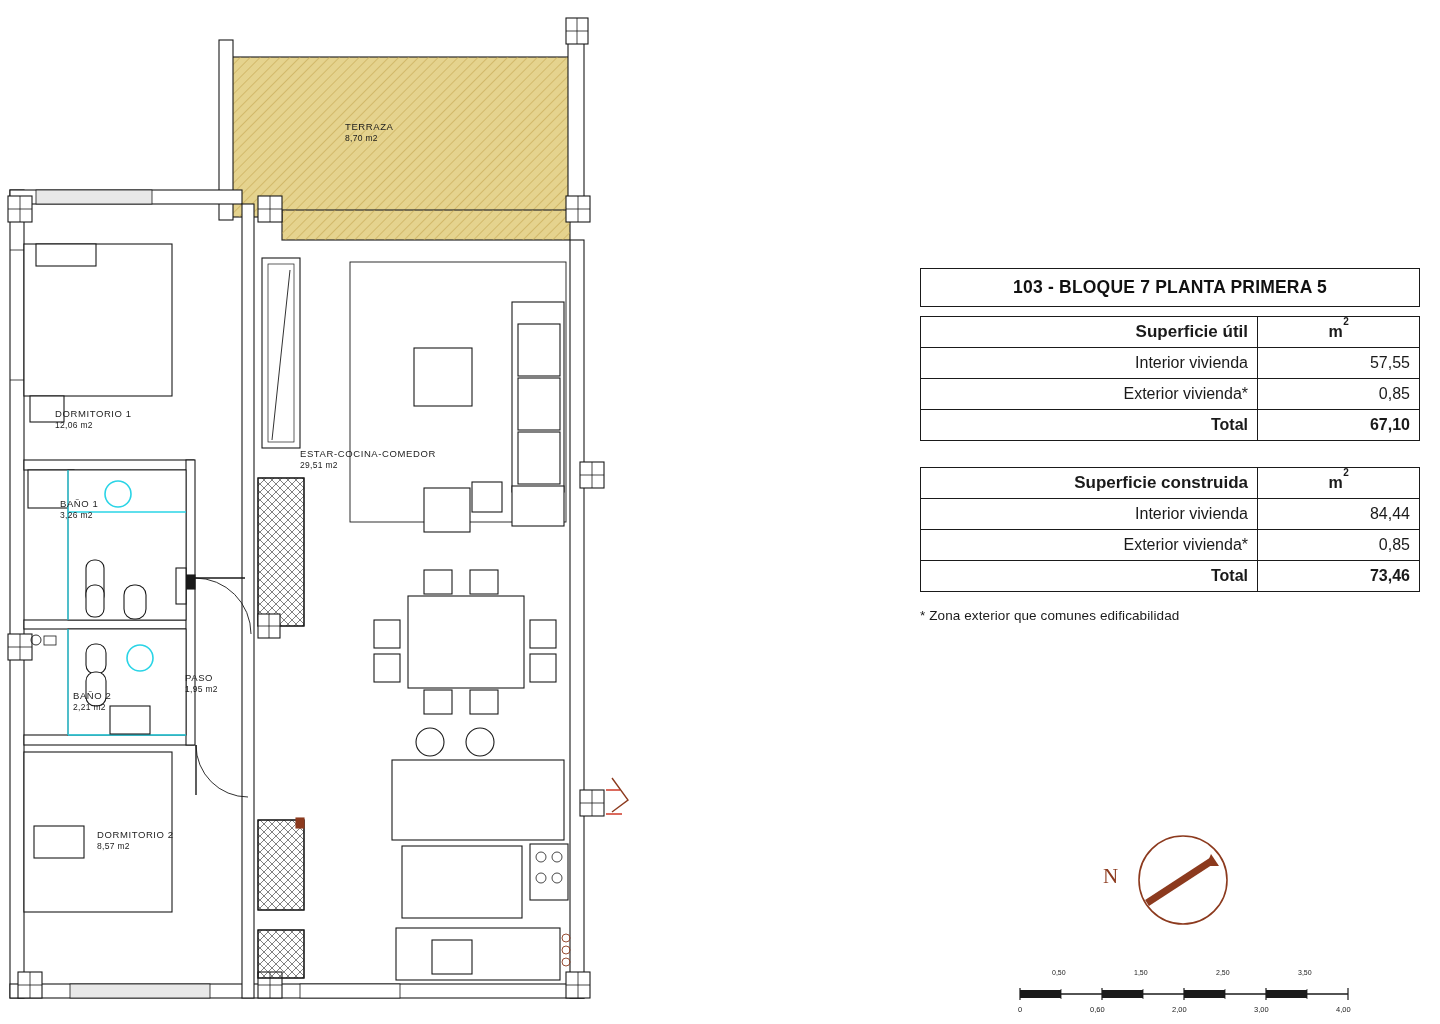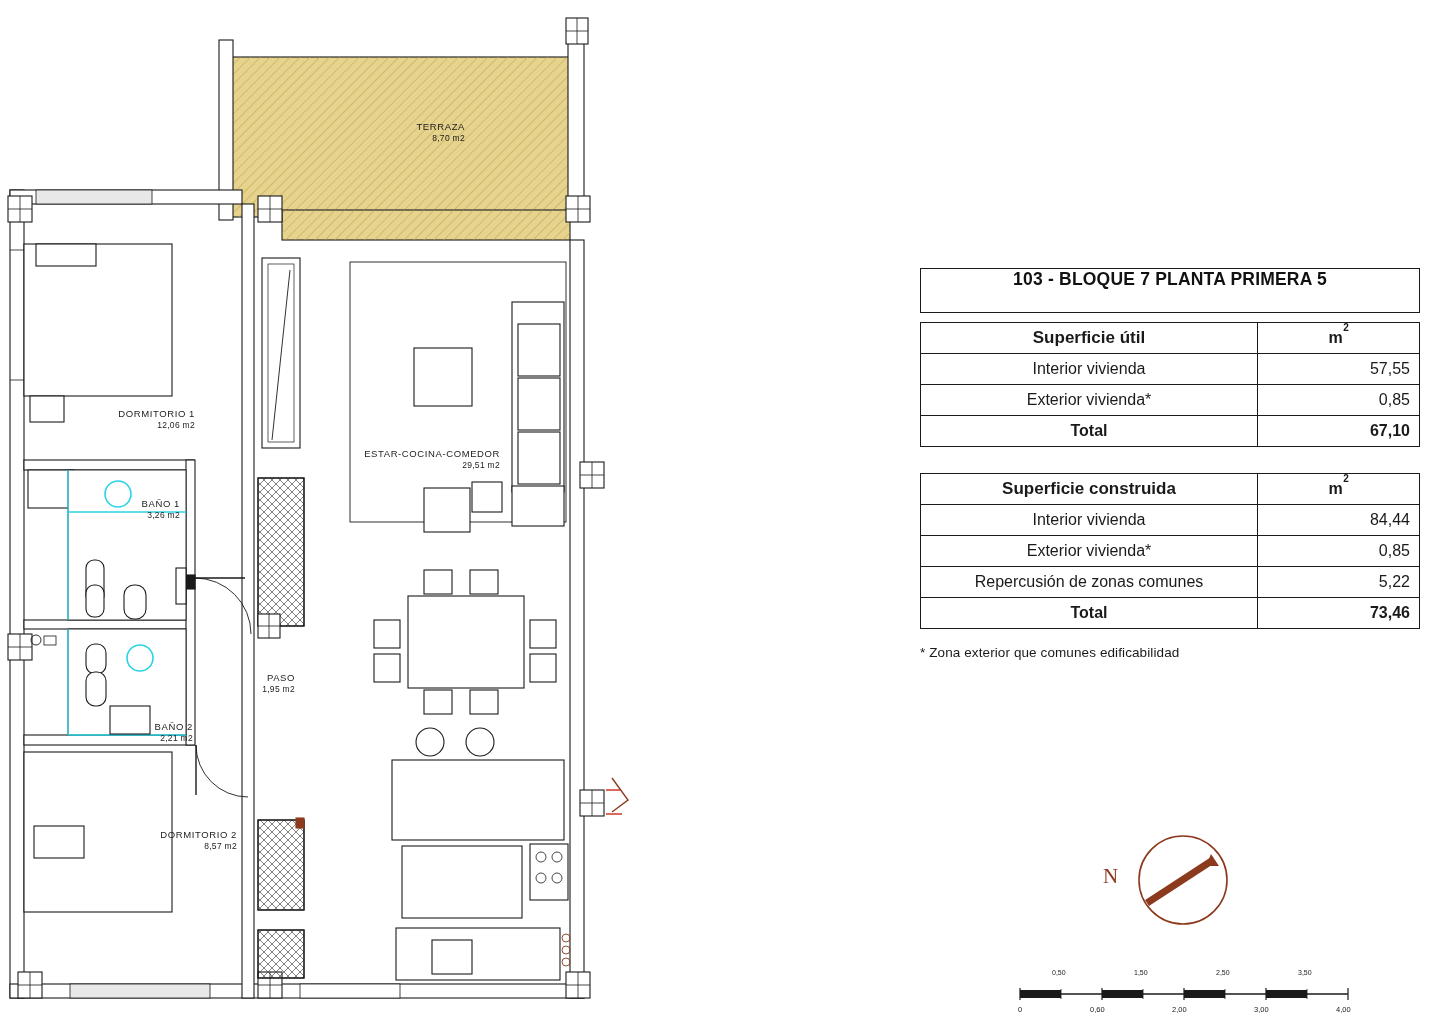--- a/index.html
+++ b/index.html
@@ -24,21 +24,21 @@
     width: 680px;
     height: 1024px;
   }
   #plan-svg {
     position: absolute;
     left: 0;
     top: 0;
   }
   .room-label {
     position: absolute;
-    text-align: right;
+    text-align: left;
     font-family: "Liberation Sans", sans-serif;
     color: #1c1c1c;
     white-space: nowrap;
     line-height: 1.25;
   }
   .room-label .name {
     font-size: 9.5px;
     letter-spacing: 0.6px;
   }
   .room-label .area {
@@ -48,22 +48,23 @@
 
   
   #info-panel {
     position: absolute;
     left: 920px;
     top: 268px;
     width: 500px;
   }
   .title-box {
     border: 1.6px solid #1a1a1a;
-    height: 45px;
+    height: 39px;
     display: flex;
+    align-items: center;
     justify-content: center;
     box-sizing: border-box;
   }
   .title-box .title-text {
     font-size: 17.5px;
     font-weight: bold;
     letter-spacing: 0.2px;
     color: #111;
   }
   table.surface {
@@ -73,21 +74,21 @@
     table-layout: fixed;
   }
   table.surface td {
     border: 1px solid #1a1a1a;
     height: 30px;
     padding: 0 9px;
     font-size: 16px;
     color: #1a1a1a;
     vertical-align: middle;
   }
-  table.surface td.lbl { text-align: center; }
+  table.surface td.lbl { text-align: right; }
   table.surface td.val { text-align: right; width: 143px; }
   table.surface tr.head td {
     font-weight: bold;
     font-size: 17px;
   }
   table.surface tr.total td {
     font-weight: bold;
   }
   .unit {
     position: relative;
@@ -339,21 +340,21 @@
   <div class="room-label" style="left:300px; top:448px; width:200px;">
     <div class="name">ESTAR-COCINA-COMEDOR</div>
     <div class="area">29,51 m2</div>
   </div>
 
   <div class="room-label" style="left:60px; top:498px; width:120px;">
     <div class="name">BAÑO 1</div>
     <div class="area">3,26 m2</div>
   </div>
 
-  <div class="room-label" style="left:73px; top:721px; width:120px;">
+  <div class="room-label" style="left:73px; top:690px; width:120px;">
     <div class="name">BAÑO 2</div>
     <div class="area">2,21 m2</div>
   </div>
 
   <div class="room-label" style="left:185px; top:672px; width:110px;">
     <div class="name">PASO</div>
     <div class="area">1,95 m2</div>
   </div>
 
   <div class="room-label" style="left:97px; top:829px; width:140px;">
@@ -403,24 +404,20 @@
           </span>
         </td>
       </tr>
       <tr>
         <td class="lbl">Interior vivienda</td>
         <td class="val">84,44</td>
       </tr>
       <tr>
         <td class="lbl">Exterior vivienda*</td>
         <td class="val">0,85</td>
-      </tr>
-      <tr>
-        <td class="lbl">Repercusión de zonas comunes</td>
-        <td class="val">5,22</td>
       </tr>
       <tr class="total">
         <td class="lbl">Total</td>
         <td class="val">73,46</td>
       </tr>
     </tbody>
   </table>
 
   <div class="footnote">* Zona exterior que comunes edificabilidad</div>
 </div>

